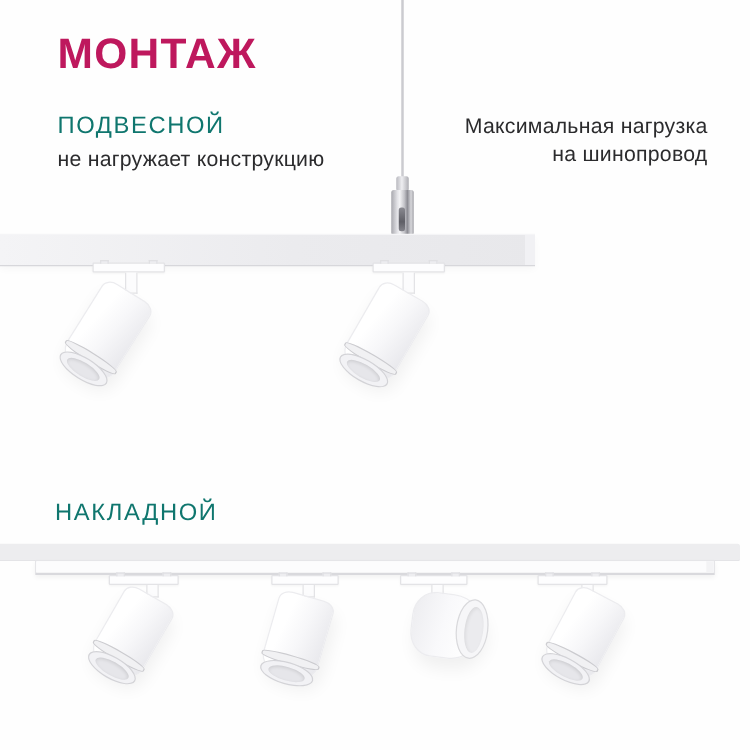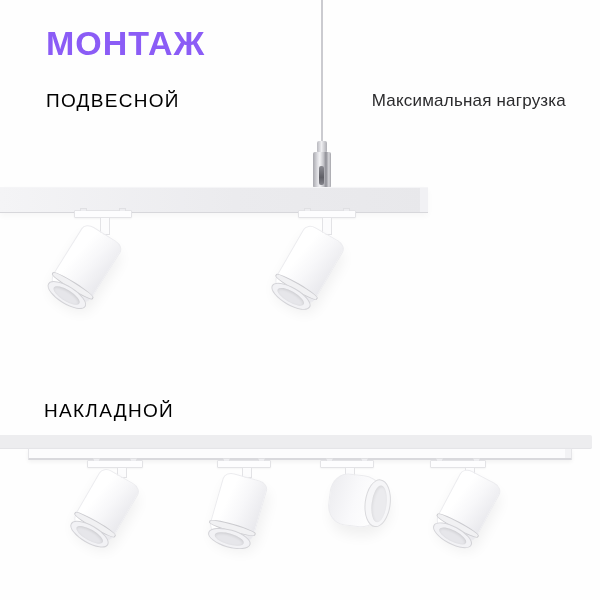--- a/index.html
+++ b/index.html
@@ -7,25 +7,25 @@
     width:600px;height:600px;position:relative;overflow:hidden;
     background:#fefefe;
     font-family:"Liberation Sans","DejaVu Sans",sans-serif;
     color:#2b2b2d;
   }
   .abs{position:absolute;}
 
   
   .title{
     left:46px;top:24px;
-    font-size:34px;font-weight:800;letter-spacing:1px;color:#8b5cf6;
+    font-size:34px;font-weight:800;letter-spacing:1px;color:#be185d;
   }
   .left-block{left:46px;top:90px;}
   .section-heading{
-    font-size:19px;font-weight:500;letter-spacing:1.3px;color:#000000;
+    font-size:19px;font-weight:500;letter-spacing:1.3px;color:#0f766e;
     margin:0 0 5px 0;
   }
   .body-line{font-size:17px;font-weight:400;line-height:22px;letter-spacing:.2px;}
   .right-block{right:34px;top:90px;text-align:right;margin-left:40px;}
   .right-block .body-line{line-height:22.5px;}
   .surface-heading{left:44px;top:400px;text-align:right;}
 
   
   .cable{left:321px;top:0;width:2px;height:146px;background:#cbcbd0;}
   .grip-top{
@@ -113,24 +113,26 @@
     background:#ebebee;box-shadow:inset 1px 1px 3px rgba(0,0,0,0.08);
   }
 </style>
 </head>
 <body>
 
 <div class="abs title">МОНТАЖ</div>
 
 <div class="abs left-block">
   <div class="section-heading">ПОДВЕСНОЙ</div>
+  <div class="body-line">не нагружает конструкцию</div>
 </div>
 
 <div class="abs right-block">
   <div class="body-line">Максимальная нагрузка</div>
+  <div class="body-line">на шинопровод</div>
 </div>
 
 <div class="abs section-heading surface-heading">НАКЛАДНОЙ</div>
 
 <div class="abs cable"></div>
 <div class="abs grip-top"></div>
 <div class="abs grip-body">
   <div class="grip-slot"></div>
 </div>
 

